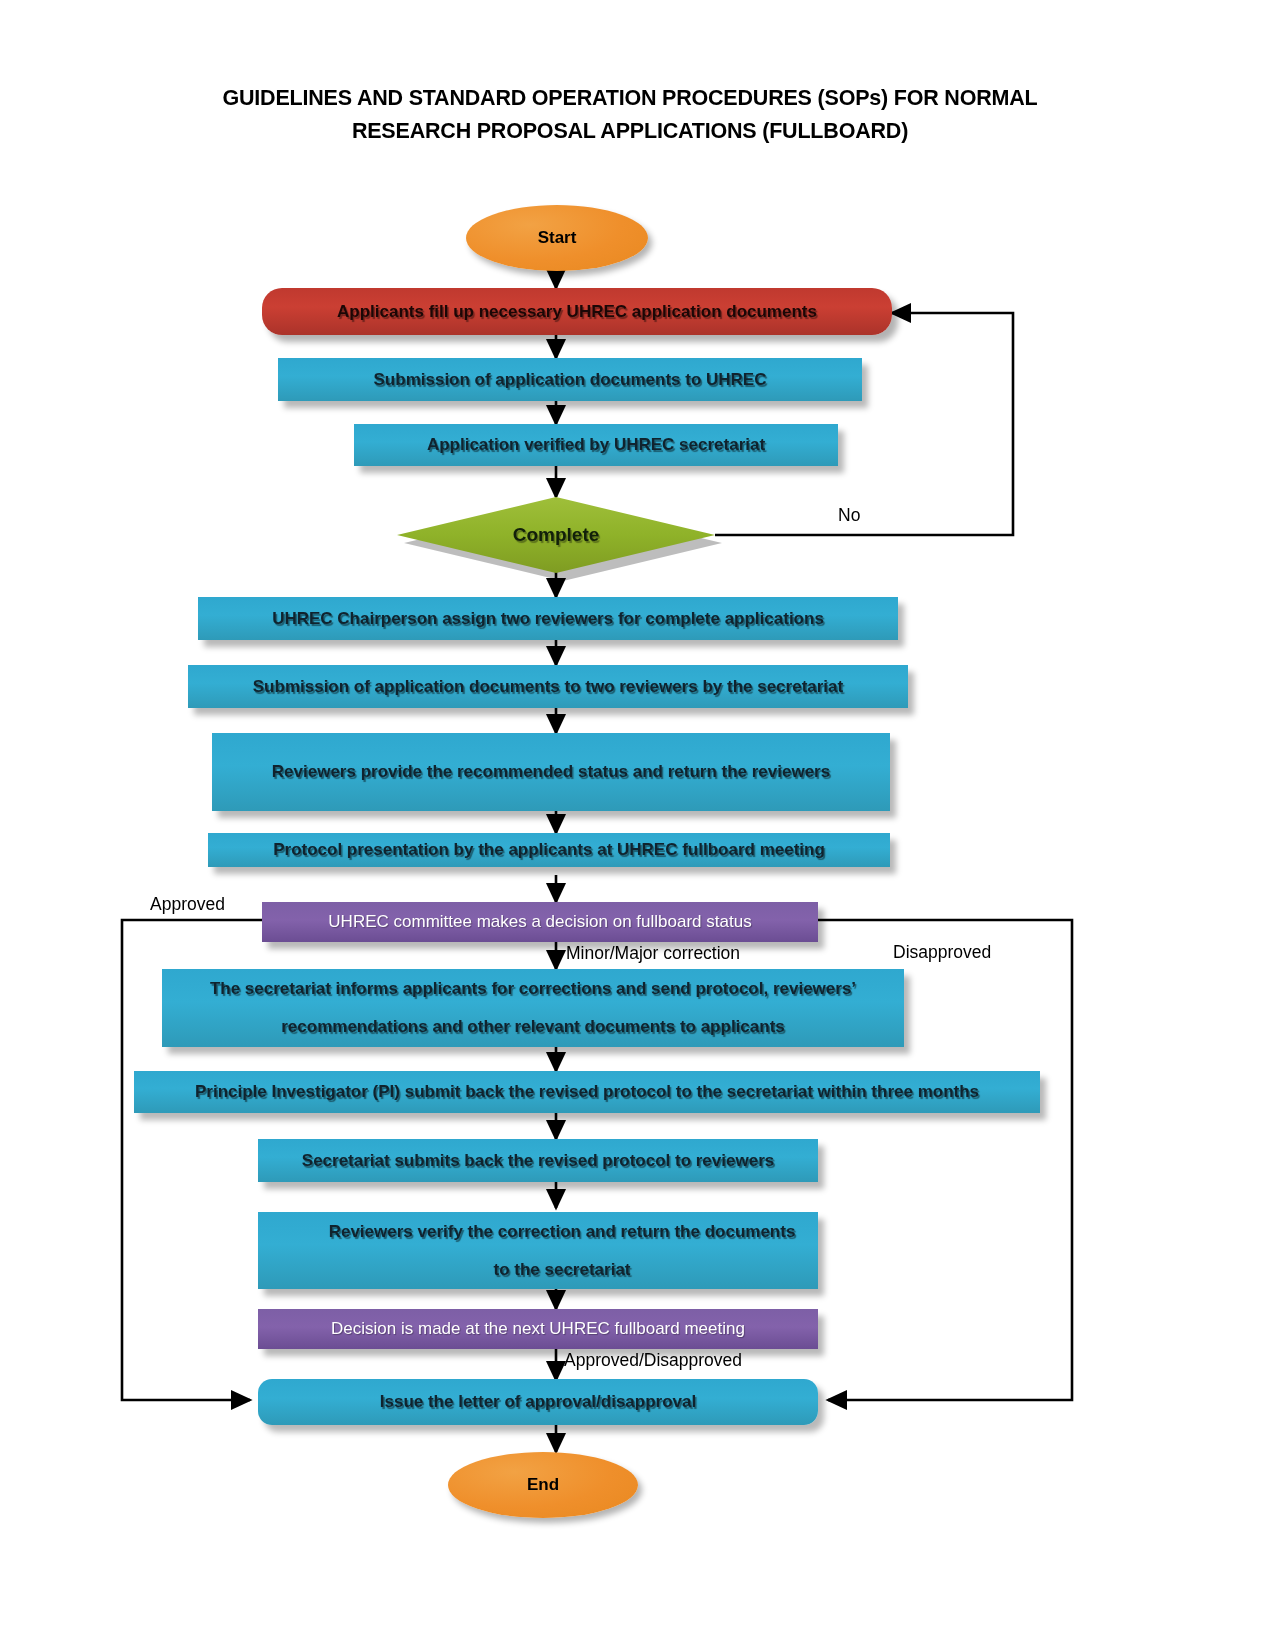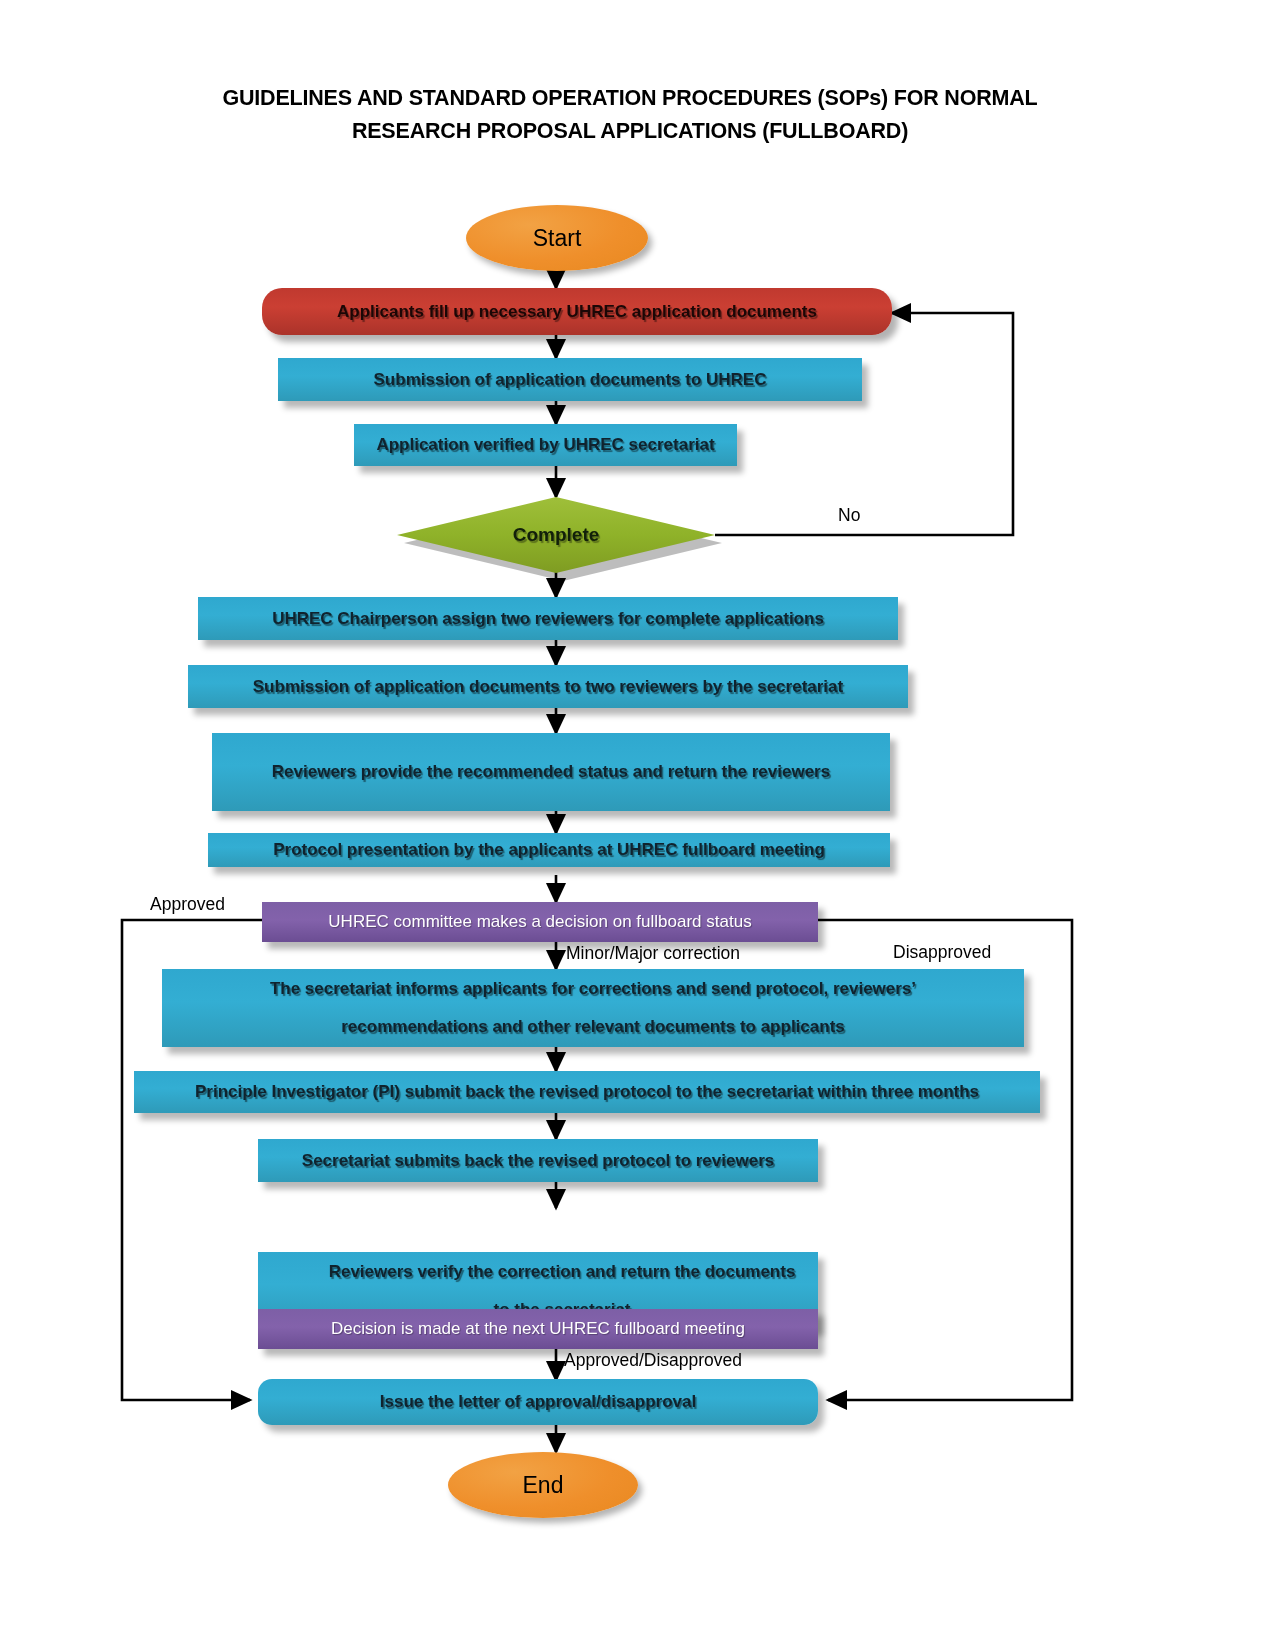--- a/index.html
+++ b/index.html
@@ -50,22 +50,22 @@
     padding: 0 10px;
     box-sizing: border-box;
   }
 
   
   .terminator {
     border-radius: 50%;
     background: radial-gradient(ellipse at 35% 30%, #f2a244 0%, #ef8f2b 55%, #e8881f 100%);
     box-shadow: 4px 5px 6px rgba(0,0,0,0.30);
     color: #000000;
-    font-size: 23px;
-    font-weight: normal;
+    font-size: 17px;
+    font-weight: bold;
   }
 
   
   .proc {
     background: linear-gradient(to bottom, #2fa8cf 0%, #33aed3 42%, #2e9ab8 100%);
     box-shadow: 6px 7px 6px rgba(0,0,0,0.28);
     color: #10232e;
     font-size: 17px;
     font-weight: bold;
     text-shadow: 1.5px 1.5px 1px rgba(0,0,0,0.45);
@@ -214,21 +214,21 @@
   </div>
 
   <div class="node proc-red" style="left:262px; top:288px; width:630px; height:47px;">
     <span class="lbl">Applicants fill up necessary UHREC application documents</span>
   </div>
 
   <div class="node proc" style="left:278px; top:358px; width:584px; height:43px;">
     <span class="lbl">Submission of application documents to UHREC</span>
   </div>
 
-  <div class="node proc" style="left:354px; top:424px; width:383px; height:42px;">
+  <div class="node proc" style="left:354px; top:424px; width:484px; height:42px;">
     <span class="lbl">Application verified by UHREC secretariat</span>
   </div>
 
   <div class="diamond-wrap" style="left:397px; top:497px; width:318px; height:76px;">
     <div class="diamond-shadow"></div>
     <div class="diamond-shape"></div>
     <div class="lbl">Complete</div>
   </div>
 
   <div class="node proc" style="left:198px; top:597px; width:700px; height:43px;">
@@ -244,34 +244,34 @@
   </div>
 
   <div class="node proc" style="left:208px; top:833px; width:682px; height:34px;">
     <span class="lbl">Protocol presentation by the applicants at UHREC fullboard meeting</span>
   </div>
 
   <div class="node proc-purple" style="left:262px; top:902px; width:556px; height:40px;">
     <span class="lbl">UHREC committee makes a decision on fullboard status</span>
   </div>
 
-  <div class="node proc" style="left:162px; top:969px; width:862px; height:78px; flex-direction:column;">
+  <div class="node proc" style="left:162px; top:969px; width:742px; height:78px; flex-direction:column;">
     <span class="lbl">The secretariat informs applicants for corrections and send protocol, reviewers’</span>
     <span class="lbl">recommendations and other relevant documents to applicants</span>
   </div>
 
   <div class="node proc" style="left:134px; top:1071px; width:906px; height:42px;">
     <span class="lbl">Principle Investigator (PI) submit back the revised protocol to the secretariat within three months</span>
   </div>
 
   <div class="node proc" style="left:258px; top:1139px; width:560px; height:43px;">
     <span class="lbl">Secretariat submits back the revised protocol to reviewers</span>
   </div>
 
-  <div class="node proc" style="left:258px; top:1252px; width:560px; height:77px; flex-direction:column;padding-left:48px;">
+  <div class="node proc" style="left:258px; top:1212px; width:560px; height:77px; flex-direction:column;padding-left:48px;">
     <span class="lbl">Reviewers verify the correction and return the documents</span>
     <span class="lbl">to the secretariat</span>
   </div>
 
   <div class="node proc-purple" style="left:258px; top:1309px; width:560px; height:40px;">
     <span class="lbl">Decision is made at the next UHREC fullboard meeting</span>
   </div>
 
   <div class="node proc proc-round" style="left:258px; top:1379px; width:560px; height:46px;">
     <span class="lbl">Issue the letter of approval/disapproval</span>

